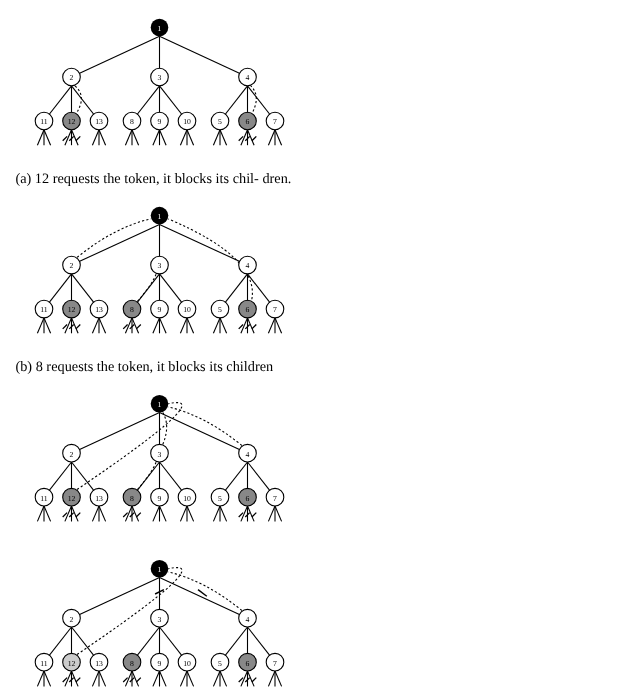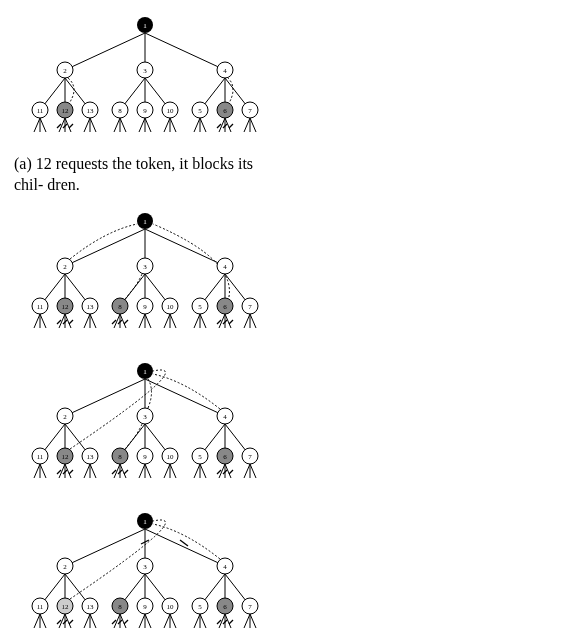--- a/index.html
+++ b/index.html
@@ -15,21 +15,21 @@
     display: flex;
     flex-wrap: wrap;
     gap: 10px 10px;
   }
   .panel {
     width: 270px;
   }
   .caption {
     margin-top: 4px;
     text-align: left;
-    font-size: 16px;
+    font-size: 13px;
     padding: 0 4px;
     line-height: 1.3;
   }
   svg { display: block; }
 </style>
 </head>
 <body>
 
 <div class="grid">
 
@@ -209,20 +209,21 @@
         <circle cx="160" cy="100" r="8" fill="#fff" stroke="#000"></circle>
           <text x="160" y="103">10</text>
         <circle cx="190" cy="100" r="8" fill="#fff" stroke="#000"></circle>
           <text x="190" y="103">5</text>
         <circle cx="215" cy="100" r="8" fill="#888" stroke="#000"></circle>
           <text x="215" y="103">6</text>
         <circle cx="240" cy="100" r="8" fill="#fff" stroke="#000"></circle>
           <text x="240" y="103">7</text>
       </g>
     </svg>
+    <div class="caption">(b) 8 requests the token, it blocks its children</div>
   </div>
 
   <div class="panel">
     <svg width="270" height="140" viewBox="0 0 270 140">
       <g stroke="#000" stroke-width="1" fill="none">
         <line x1="135" y1="23" x2="55" y2="60"></line>
           <line x1="135" y1="23" x2="135" y2="60"></line>
           <line x1="135" y1="23" x2="215" y2="60"></line>
         <line x1="55" y1="68" x2="30" y2="100"></line>
           <line x1="55" y1="68" x2="55" y2="100"></line>

